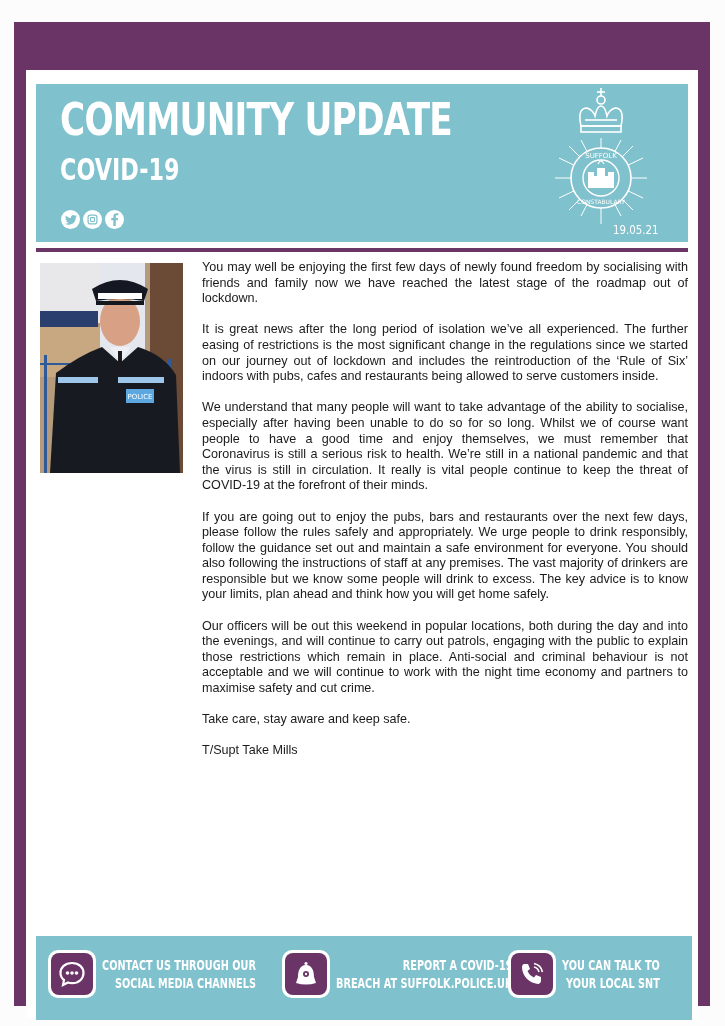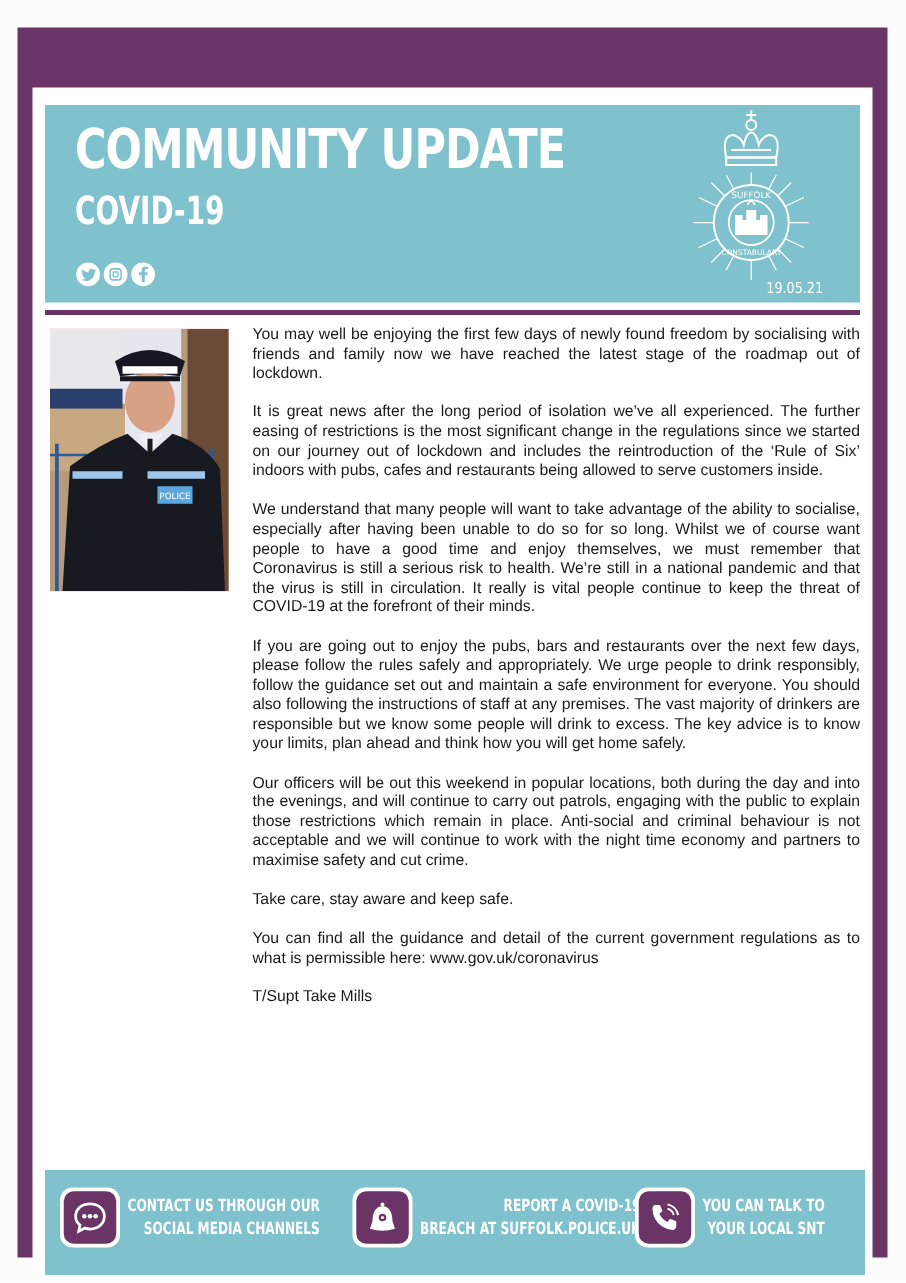--- a/index.html
+++ b/index.html
@@ -168,21 +168,20 @@
       </svg>
     </div>
 
     <div class="body-text">
       <p>You may well be enjoying the first few days of newly found freedom by socialising with friends and family now we have reached the latest stage of the roadmap out of lockdown.</p>
       <p>It is great news after the long period of isolation we’ve all experienced. The further easing of restrictions is the most significant change in the regulations since we started on our journey out of lockdown and includes the reintroduction of the ‘Rule of Six’ indoors with pubs, cafes and restaurants being allowed to serve customers inside.</p>
       <p>We understand that many people will want to take advantage of the ability to socialise, especially after having been unable to do so for so long. Whilst we of course want people to have a good time and enjoy themselves, we must remember that Coronavirus is still a serious risk to health. We’re still in a national pandemic and that the virus is still in circulation. It really is vital people continue to keep the threat of COVID-19 at the forefront of their minds.</p>
       <p>If you are going out to enjoy the pubs, bars and restaurants over the next few days, please follow the rules safely and appropriately. We urge people to drink responsibly, follow the guidance set out and maintain a safe environment for everyone. You should also following the instructions of staff at any premises. The vast majority of drinkers are responsible but we know some people will drink to excess. The key advice is to know your limits, plan ahead and think how you will get home safely.</p>
       <p>Our officers will be out this weekend in popular locations, both during the day and into the evenings, and will continue to carry out patrols, engaging with the public to explain those restrictions which remain in place. Anti-social and criminal behaviour is not acceptable and we will continue to work with the night time economy and partners to maximise safety and cut crime.</p>
       <p>Take care, stay aware and keep safe.</p>
-      <p>You can find all the guidance and detail of the current government regulations as to what is permissible here: www.gov.uk/coronavirus</p>
       <p>T/Supt Take Mills</p>
     </div>
 
     <div class="footer">
       <div class="fitem" style="left:12px;">
         <div class="ficon">
           <div class="ficon-inner">
             <svg width="30" height="30" viewBox="0 0 30 30">
               <path d="M15 4 C8 4 3.5 8.5 3.5 14 C3.5 17 5 19.5 7 21 L6 26 L11 23.5 C12.3 24 13.6 24.2 15 24.2 C22 24.2 26.5 19.6 26.5 14 C26.5 8.5 22 4 15 4 Z" fill="none" stroke="#ffffff" stroke-width="2.2"></path>
               <circle cx="10.5" cy="14" r="1.8" fill="#ffffff"></circle>

